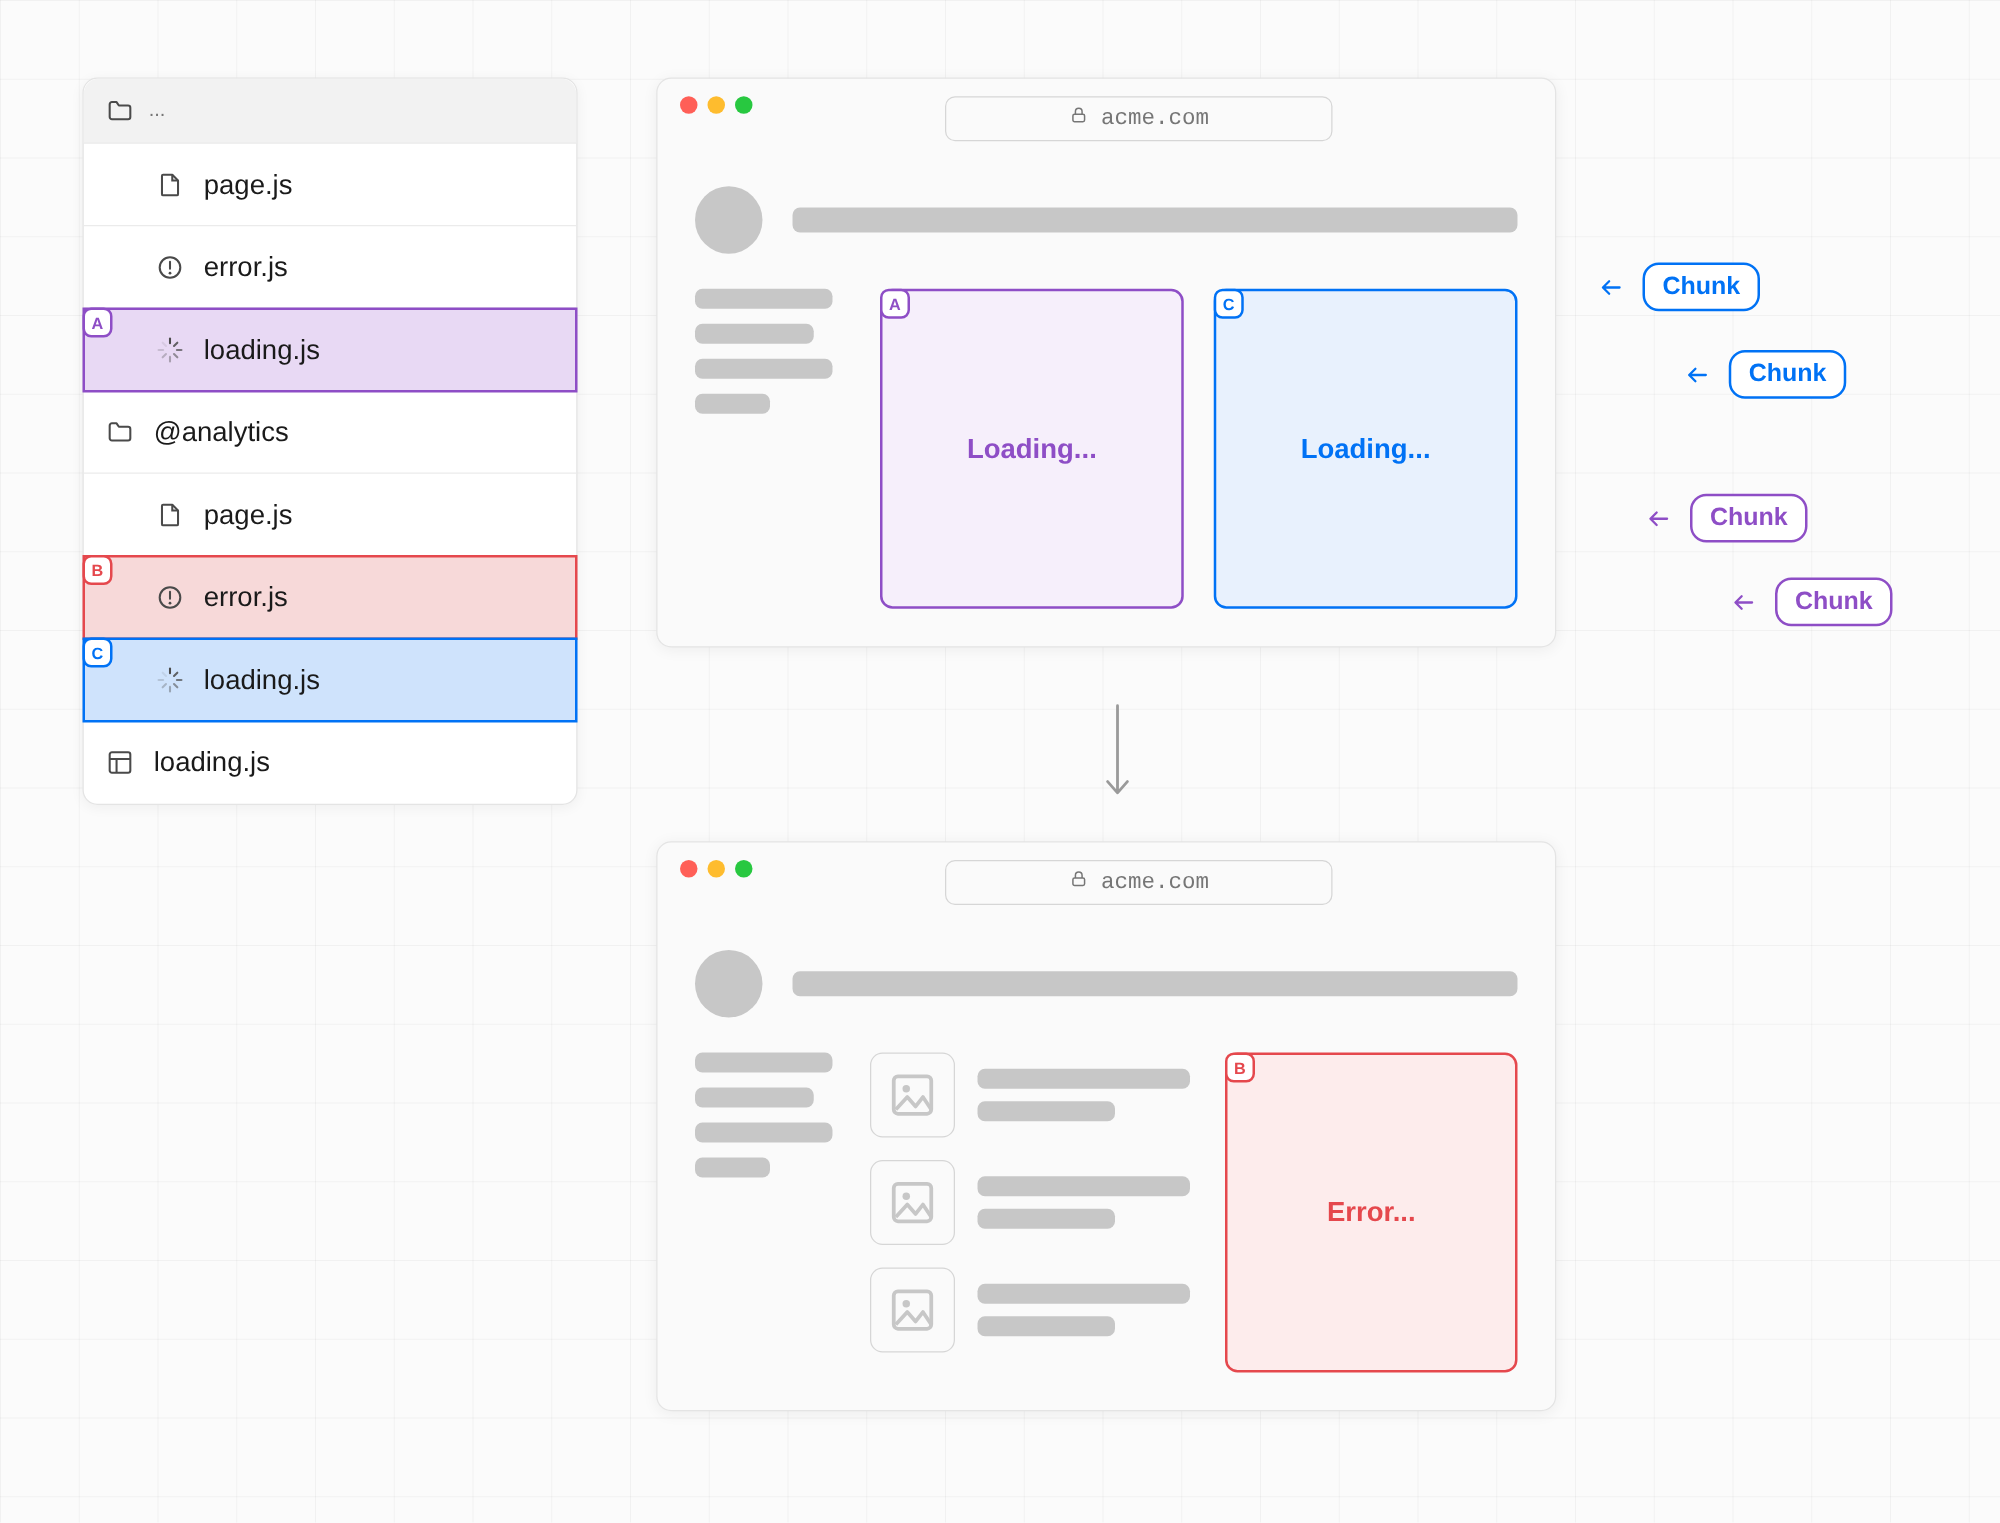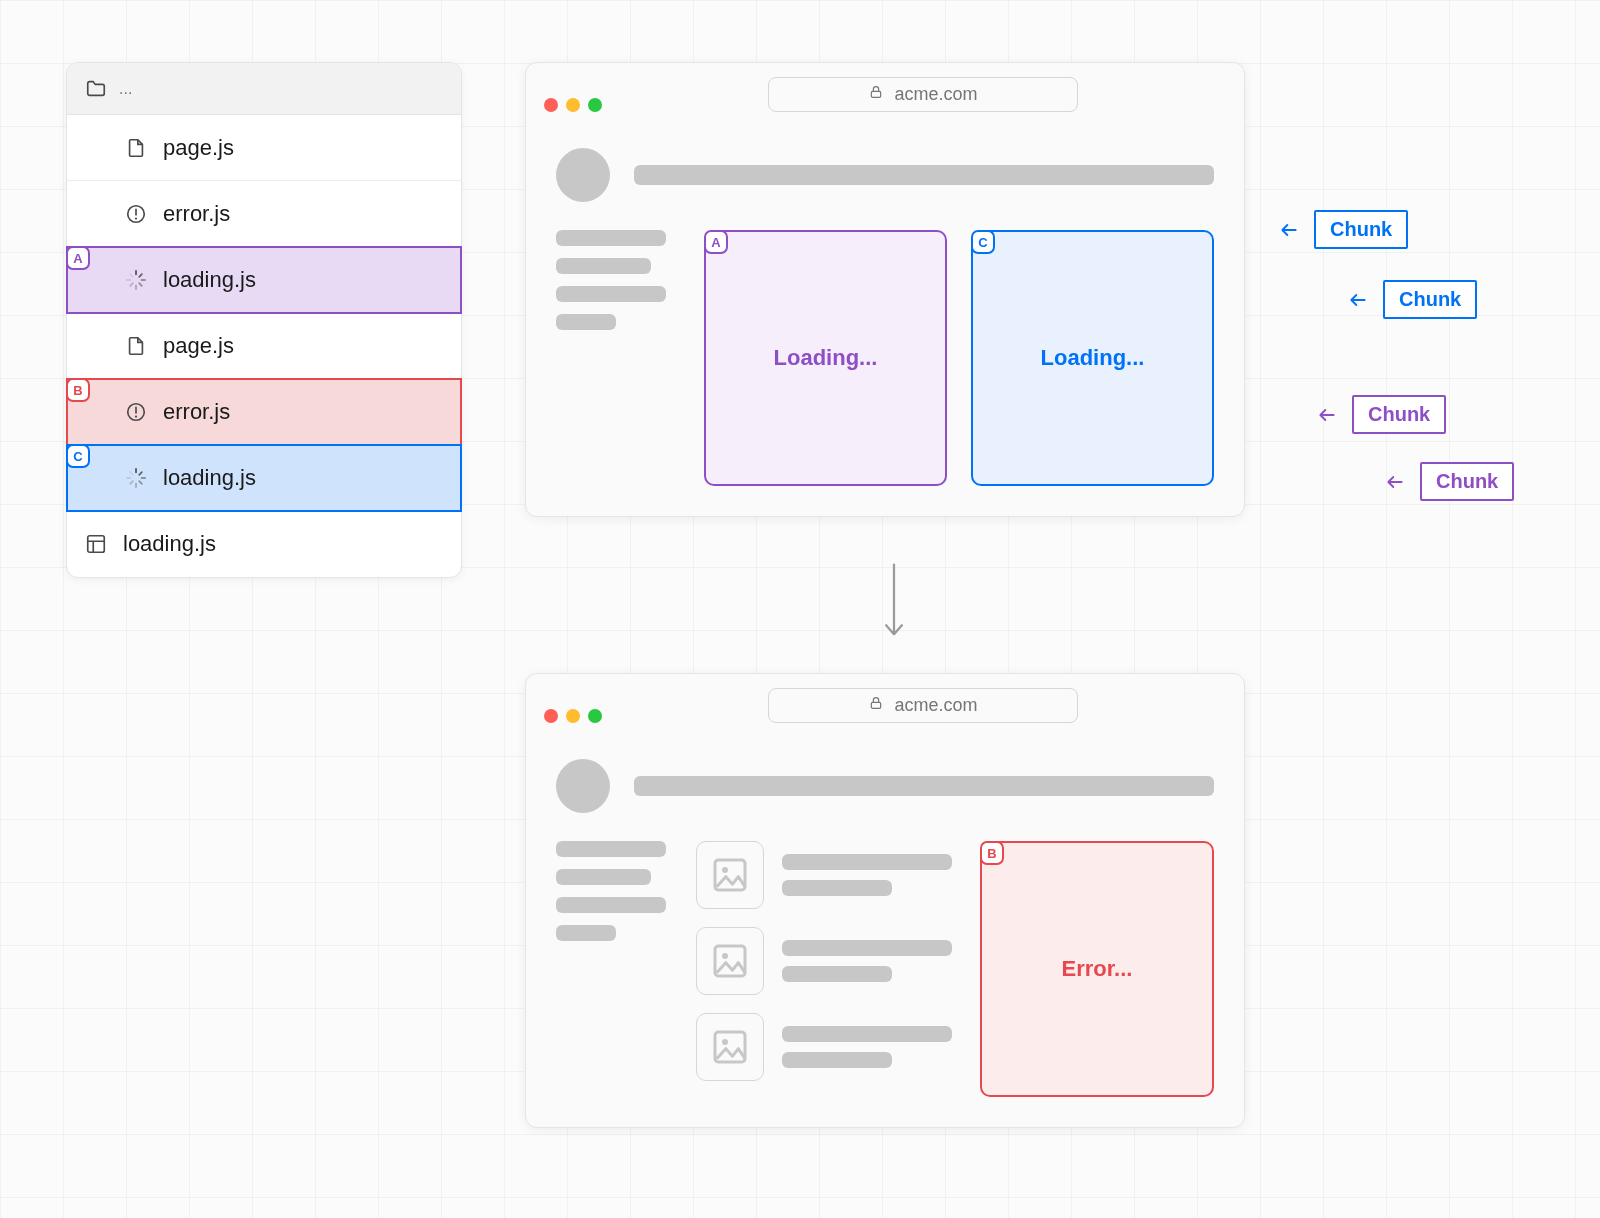--- a/index.html
+++ b/index.html
@@ -117,23 +117,24 @@
     background: var(--gray-100);
     border: 1px solid var(--gray-250);
     border-radius: var(--panel-radius);
     box-shadow: 0 2px 12px rgba(0,0,0,0.06);
   }
   .browser-top { left: 525px; top: 62px;  }
   .browser-bot { left: 525px; top: 673px; }
 
   .titlebar {
     display: flex;
-    align-items: flex-end;
-    gap: 26px;
+    align-items: flex-start;
+    gap: 14px;
     padding: 14px 18px;
+    font-family: Liberation Mono, monospace;
   }
   .traffic { display: flex; gap: 8px; }
   .dot { width: 14px; height: 14px; border-radius: 50%; }
   .dot.r { background: #ff5f57; }
   .dot.y { background: #febc2e; }
   .dot.g { background: #28c840; }
 
   .addrbar {
     flex: 0 0 auto;
     margin-left: 140px;
@@ -214,21 +215,21 @@
     display: flex;
     align-items: center;
     gap: 10px;
     font-size: 20px;
     font-weight: 600;
   }
   .chunk.blue   { color: var(--blue); }
   .chunk.purple { color: var(--purple); }
   .chunk-pill {
     border: 2px solid currentColor;
-    border-radius: 2px;
+    border-radius: 13px;
     padding: 6px 14px;
     background: #fff;
     text-align: right;
   }
   .chunk-arrow { display:inline-flex; }
   .chunk-arrow svg { width: 30px; height: 20px; }
 
   .chunk.c1 { left: 1274px; top: 210px; }
   .chunk.c2 { left: 1343px; top: 280px; }
   .chunk.c3 { left: 1312px; top: 395px; }
@@ -310,20 +311,28 @@
         <span>error.js</span>
       </li>
       <li class="ft-row depth1 hl-purple">
         <div class="badge purple">A</div>
         <span class="ft-icon">
           <svg>
             <use href="#i-spinner"></use>
           </svg>
         </span>
         <span>loading.js</span>
+      </li>
+      <li class="ft-row">
+        <span class="ft-icon">
+          <svg>
+            <use href="#i-folder"></use>
+          </svg>
+        </span>
+        <span>@analytics</span>
       </li>
       <li class="ft-row depth1">
         <span class="ft-icon">
           <svg>
             <use href="#i-file"></use>
           </svg>
         </span>
         <span>page.js</span>
       </li>
       <li class="ft-row depth1 hl-red">

